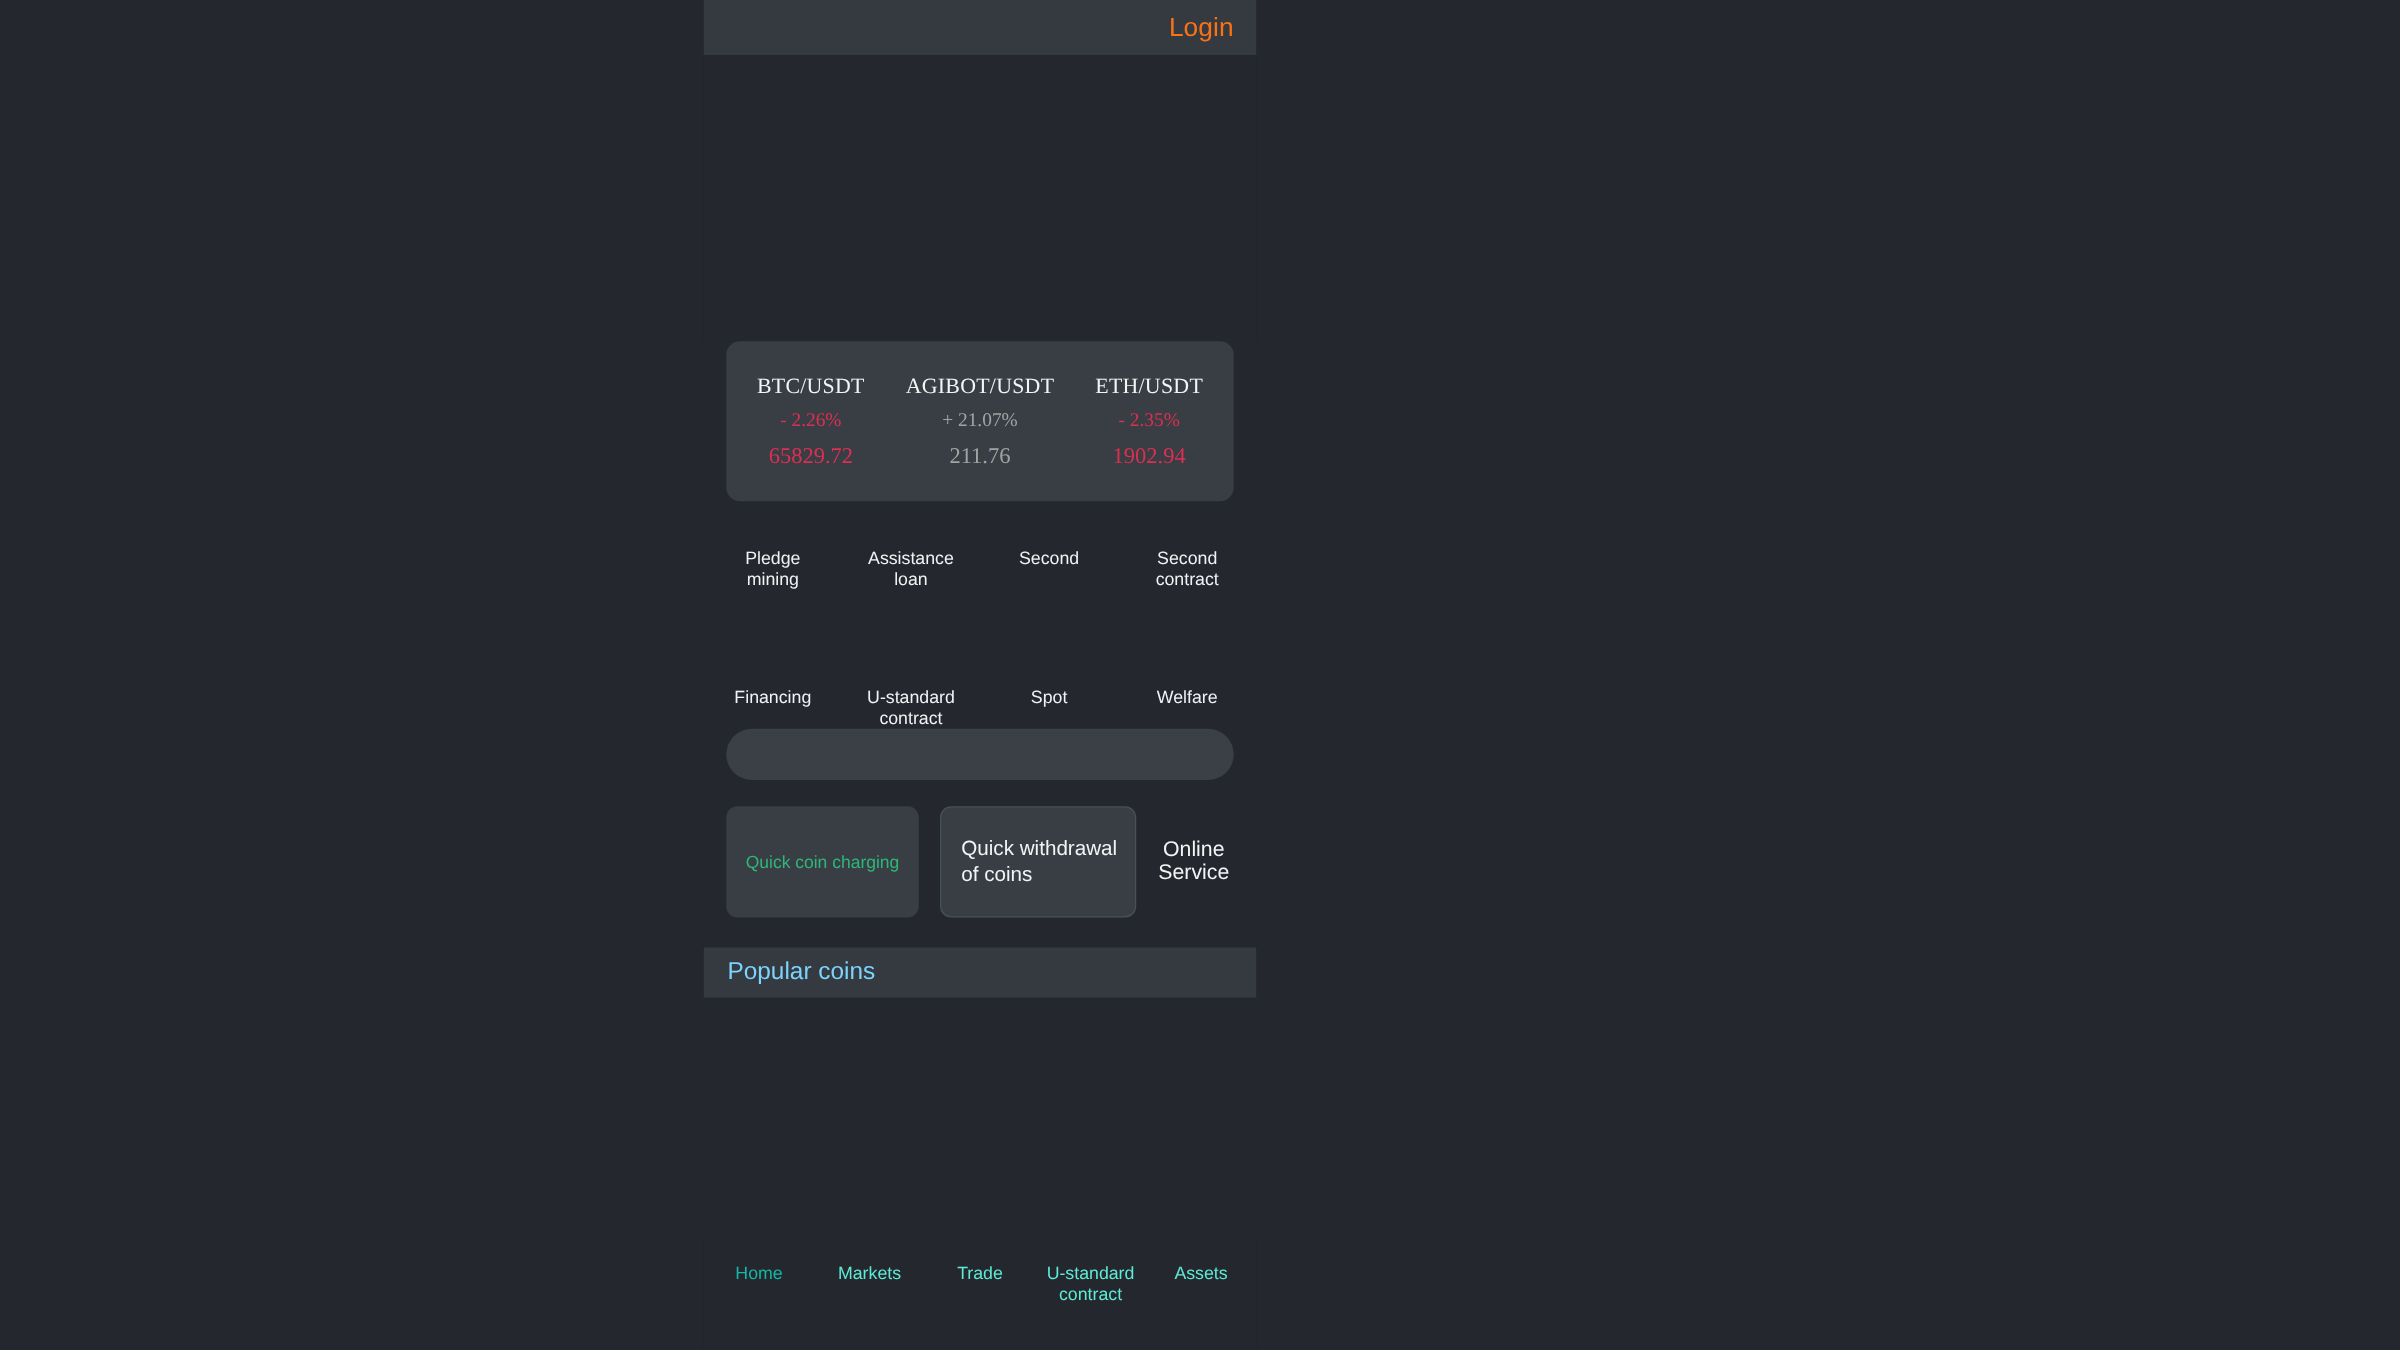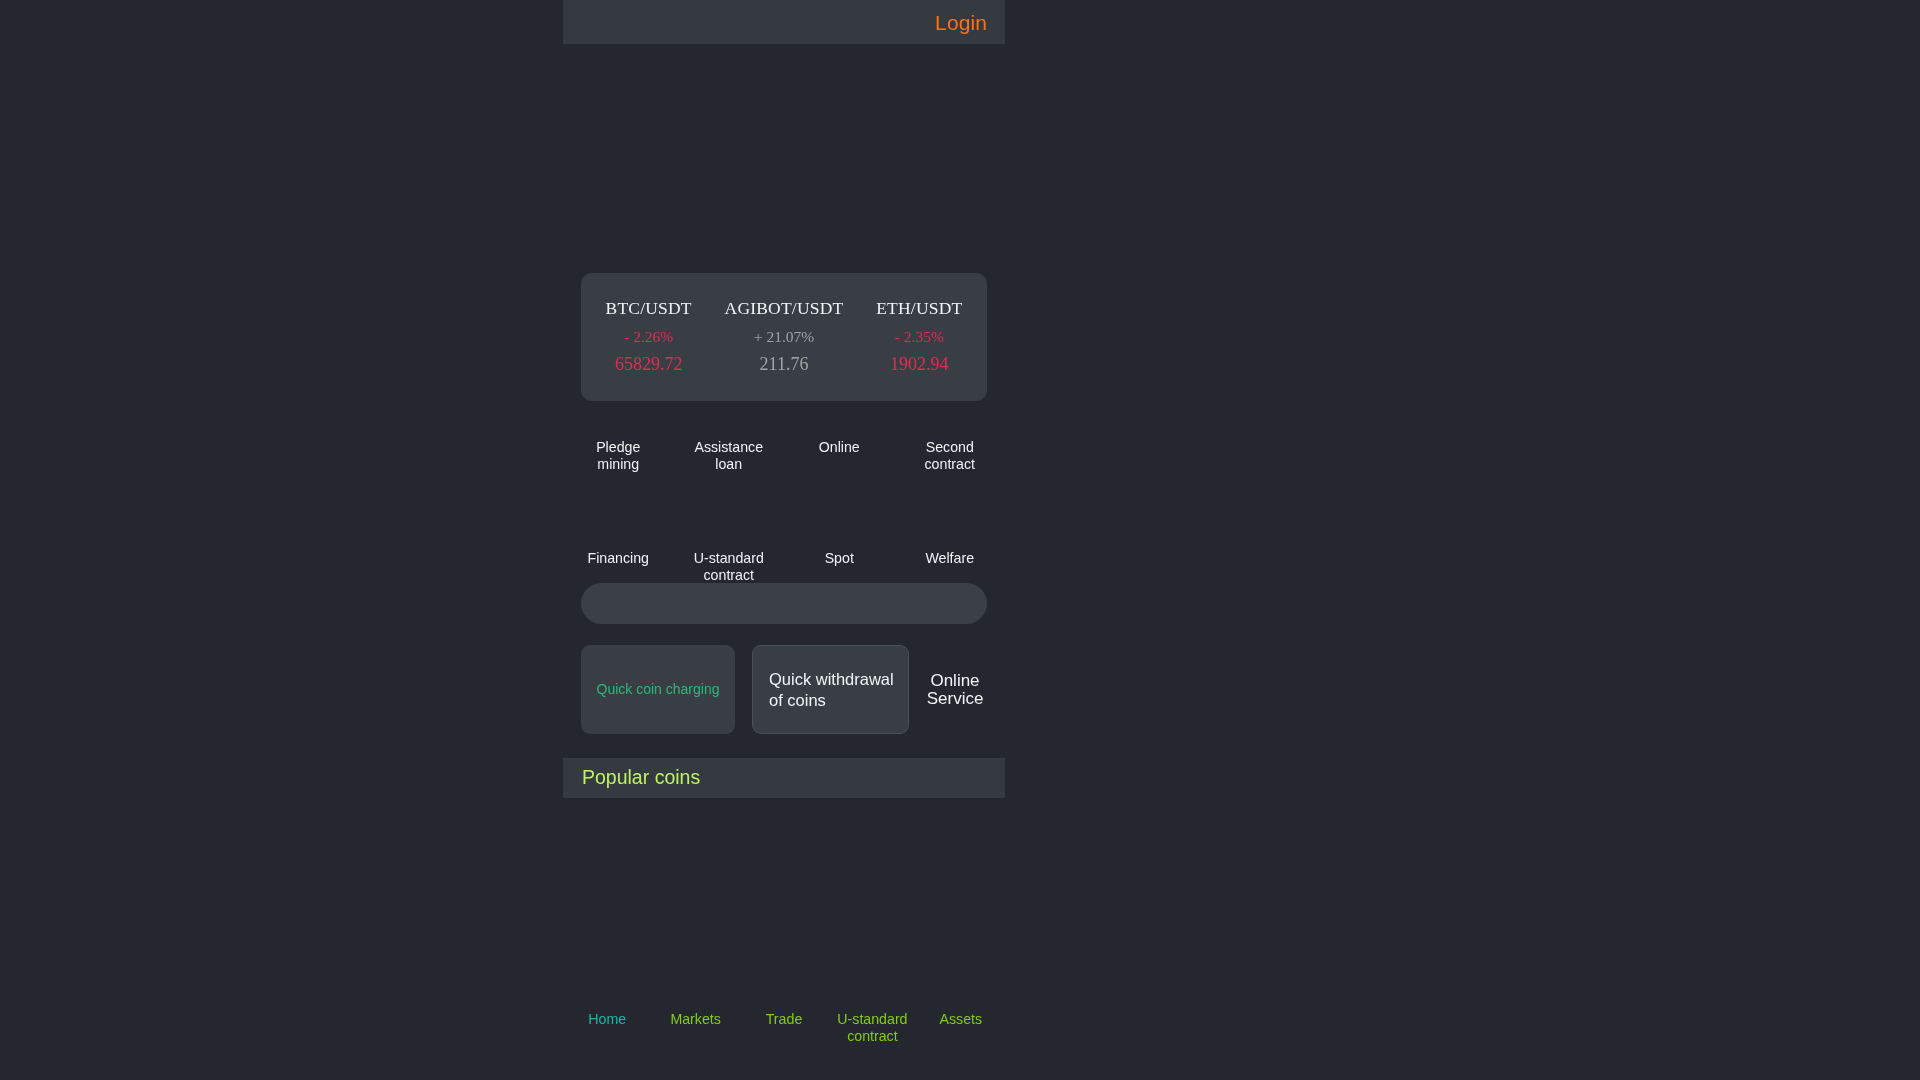--- a/index.html
+++ b/index.html
@@ -207,21 +207,21 @@
     left: 0;
     top: 758px;
     width: 442px;
     height: 40px;
     background: #343a40;
     display: flex;
     align-items: center;
     padding-left: 19px;
   }
   #popular-title {
-    color: #bef264;
+    color: #7dd3fc;
     font-size: 19.5px;
     line-height: 1;
     user-select: none;
   }
 
   
   #tab-bar {
     position: absolute;
     left: 0;
     bottom: 0;
@@ -237,21 +237,21 @@
     display: flex;
     flex-direction: column;
     align-items: center;
     cursor: pointer;
     user-select: none;
   }
   .tab-icon { width: 0; height: 0; display: block; }
   .tab-label {
     font-size: 14.2px;
     line-height: 17px;
-    color: #84cc16;
+    color: #5eead4;
     text-align: center;
     max-width: 74px;
   }
   .tab-item--active .tab-label { color: #14b8a6; }
 </style>
 </head>
 <body>
 
 <div id="app-frame">
 
@@ -289,21 +289,21 @@
       <div class="menu-cell">
         <span class="menu-icon"></span>
         <span class="menu-label">Pledge mining</span>
       </div>
       <div class="menu-cell">
         <span class="menu-icon"></span>
         <span class="menu-label">Assistance loan</span>
       </div>
       <div class="menu-cell">
         <span class="menu-icon"></span>
-        <span class="menu-label">Online</span>
+        <span class="menu-label">Second</span>
       </div>
       <div class="menu-cell">
         <span class="menu-icon"></span>
         <span class="menu-label">Second contract</span>
       </div>
     </div>
 
     <div class="menu-row menu-row--second">
       <div class="menu-cell">
         <span class="menu-icon"></span>

